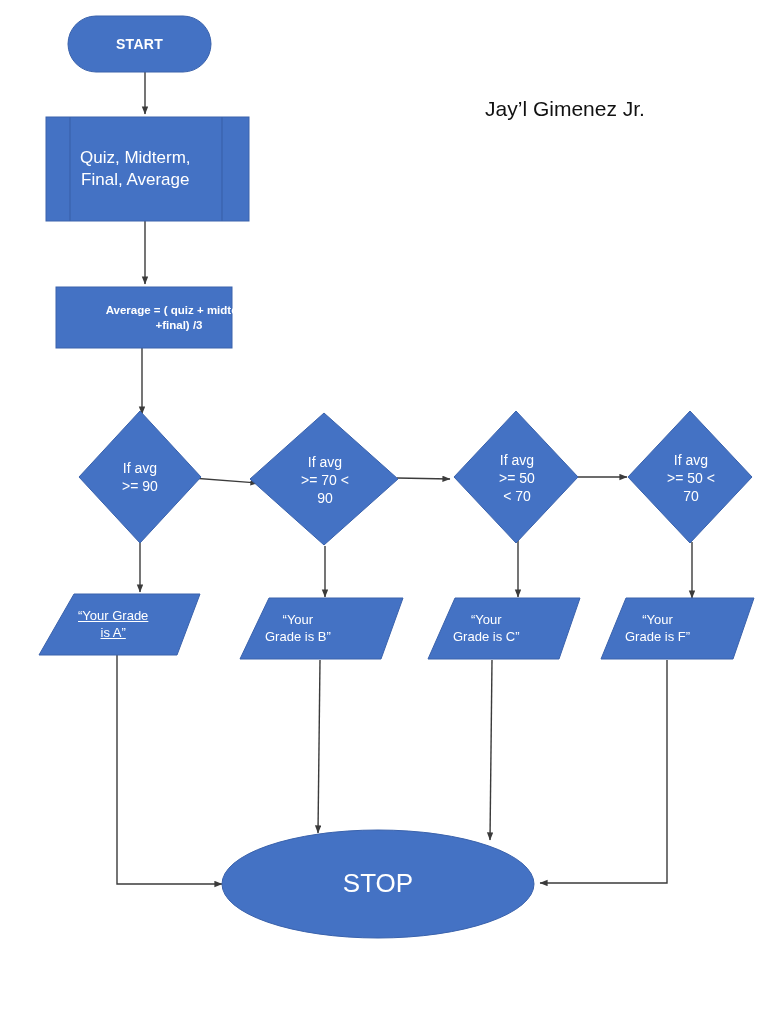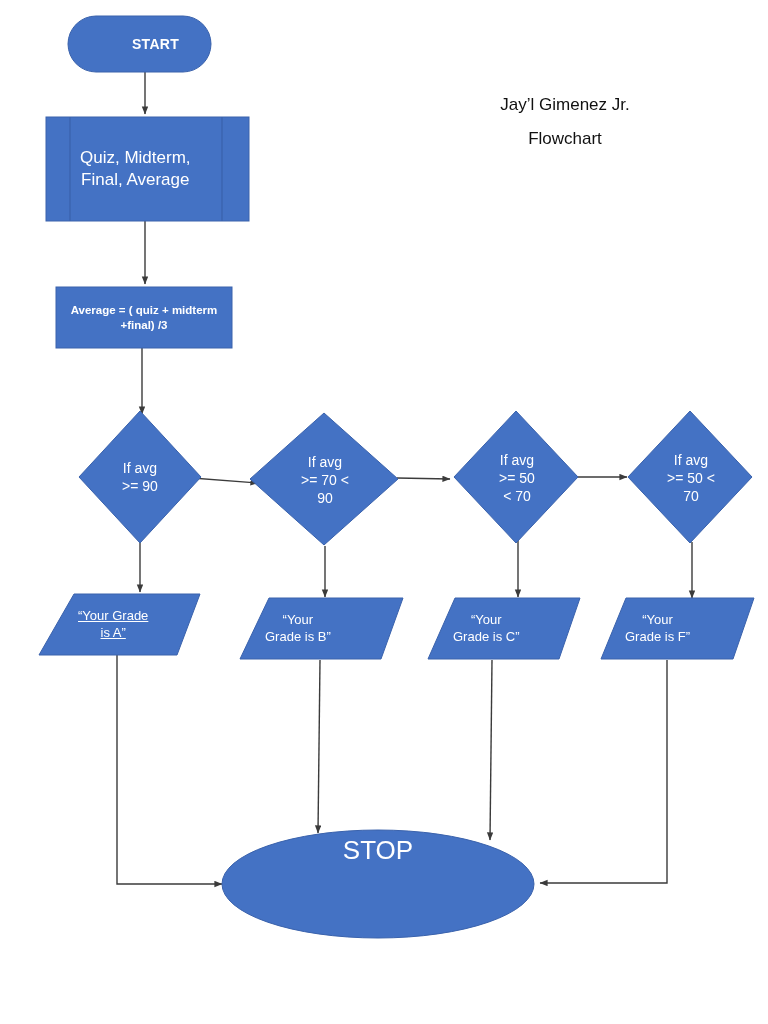--- a/index.html
+++ b/index.html
@@ -38,26 +38,26 @@
     pointer-events: none;
     line-height: 1.3;
   }
   .title-block {
     position: absolute;
     left: 430px;
     top: 88px;
     width: 270px;
     text-align: center;
     color: #111111;
-    font-size: 17px;
+    font-size: 21px;
     line-height: 2.0;
   }
   .t-start   { font-size: 14px; font-weight: 700; letter-spacing: .3px; }
   .t-input   { font-size: 17px; }
-  .t-process { font-size: 11.5px; font-weight: 600; }
+  .t-process { font-size: 11.5px; font-weight: 600; padding-left: 35px; }
   .t-dec     { font-size: 14px; }
   .t-out     { font-size: 13px; }
   .t-stop    { font-size: 26px; }
   .ln { stroke: #3b3b3b; stroke-width: 1.4; fill: none; }
   .shp { fill: #4472C4; stroke: #3A62AC; stroke-width: 1; }
   .inner-ln { stroke: #3A62AC; stroke-width: 1.2; fill: none; }
 </style>
 </head>
 <body>
 
@@ -105,21 +105,21 @@
     <path class="shp" d="M690,411 L752,477 L690,543 L628,477 Z"></path>
 
     <path class="shp" d="M74,594 L200,594 L177,655 L39,655 Z"></path>
     <path class="shp" d="M269,598 L403,598 L381,659 L240,659 Z"></path>
     <path class="shp" d="M455,598 L580,598 L559,659 L428,659 Z"></path>
     <path class="shp" d="M626,598 L754,598 L733,659 L601,659 Z"></path>
 
     <ellipse class="shp" cx="378" cy="884" rx="156" ry="54"></ellipse>
   </svg>
 
-  <div class="shape-text t-start" style="left:84px; top:16px; width:143px; height:56px;">START</div>
+  <div class="shape-text t-start" style="left:68px; top:16px; width:143px; height:56px;">START</div>
 
   <div class="shape-text t-input" style="left:70px; top:117px; width:140px; height:104px; white-space:pre-line; justify-content:flex-start; padding-left:10px; box-sizing:border-box;">Quiz, Midterm,
 Final, Average</div>
 
   <div class="shape-text t-process" style="left:56px; top:287px; width:176px; height:61px; white-space:pre-line;">Average = ( quiz + midterm
 +final) /3</div>
 
   <div class="shape-text t-dec" style="left:95px; top:445px; width:90px; height:64px; white-space:pre-line;">If  avg
 &gt;= 90</div>
   <div class="shape-text t-dec" style="left:279px; top:440px; width:92px; height:80px; white-space:pre-line;">If  avg
@@ -134,20 +134,19 @@
 
   <div class="shape-text t-out" style="left:78px; top:598px; width:106px; height:54px; white-space:pre-line; justify-content:flex-start;text-decoration:underline;">“Your Grade
 is A”</div>
   <div class="shape-text t-out" style="left:265px; top:602px; width:112px; height:54px; white-space:pre-line; justify-content:flex-start;">“Your
 Grade is B”</div>
   <div class="shape-text t-out" style="left:453px; top:602px; width:112px; height:54px; white-space:pre-line; justify-content:flex-start;">“Your
 Grade is C”</div>
   <div class="shape-text t-out" style="left:625px; top:602px; width:112px; height:54px; white-space:pre-line; justify-content:flex-start;">“Your
 Grade is F”</div>
 
-  <div class="shape-text t-stop" style="left:222px; top:824px; width:312px; height:54px;">STOP</div>
+  <div class="shape-text t-stop" style="left:222px; top:857px; width:312px; height:54px;">STOP</div>
 
   <div class="title-block">
     <div>Jay’l Gimenez Jr.</div>
-    <div>Flowchart</div>
   </div>
 
 </div>
 
 </body></html>

